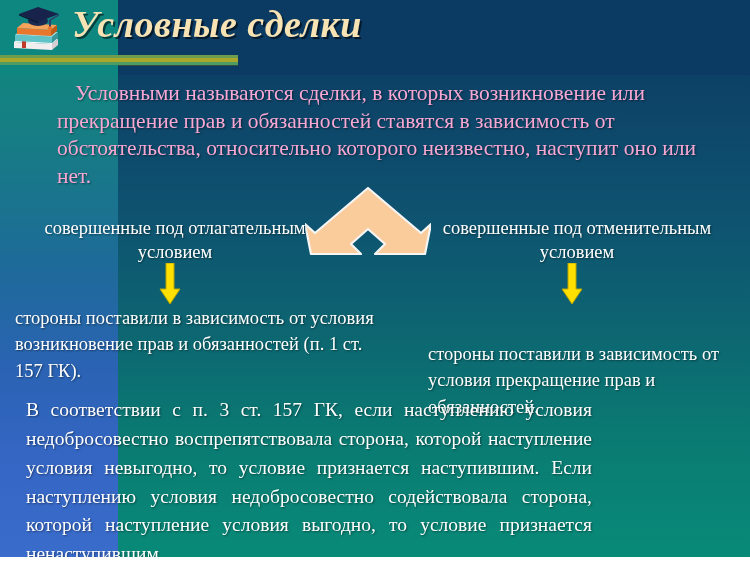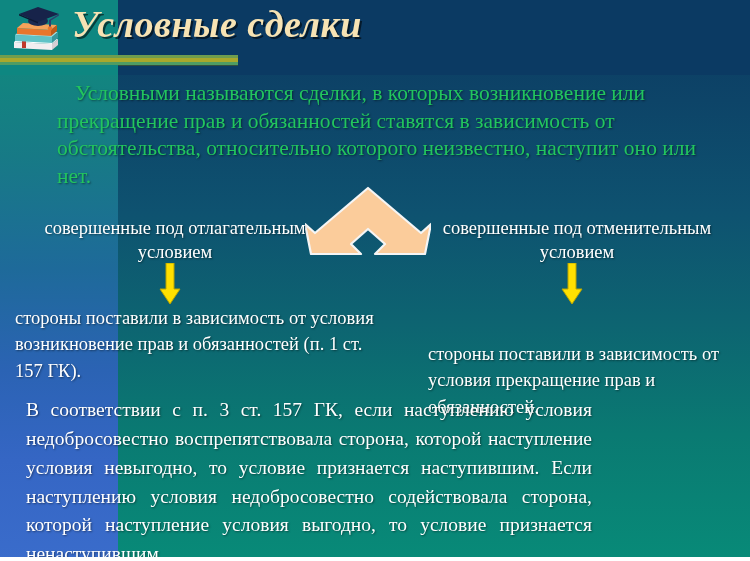--- a/index.html
+++ b/index.html
@@ -115,21 +115,21 @@
     text-shadow: 2px 2px 0 rgba(0,0,0,.55);
     white-space: nowrap;
   }
 
   
   .intro {
     position: absolute;
     left: 57px;
     top: 80px;
     width: 660px;
-    color: #22c55e;
+    color: #f9a8d4;
     font-size: 21.5px;
     line-height: 1.28;
     text-indent: 18px;
     text-shadow: 1px 1px 2px rgba(0,0,0,.45);
   }
 
   
   .branch-head {
     position: absolute;
     color: #ffffff;

